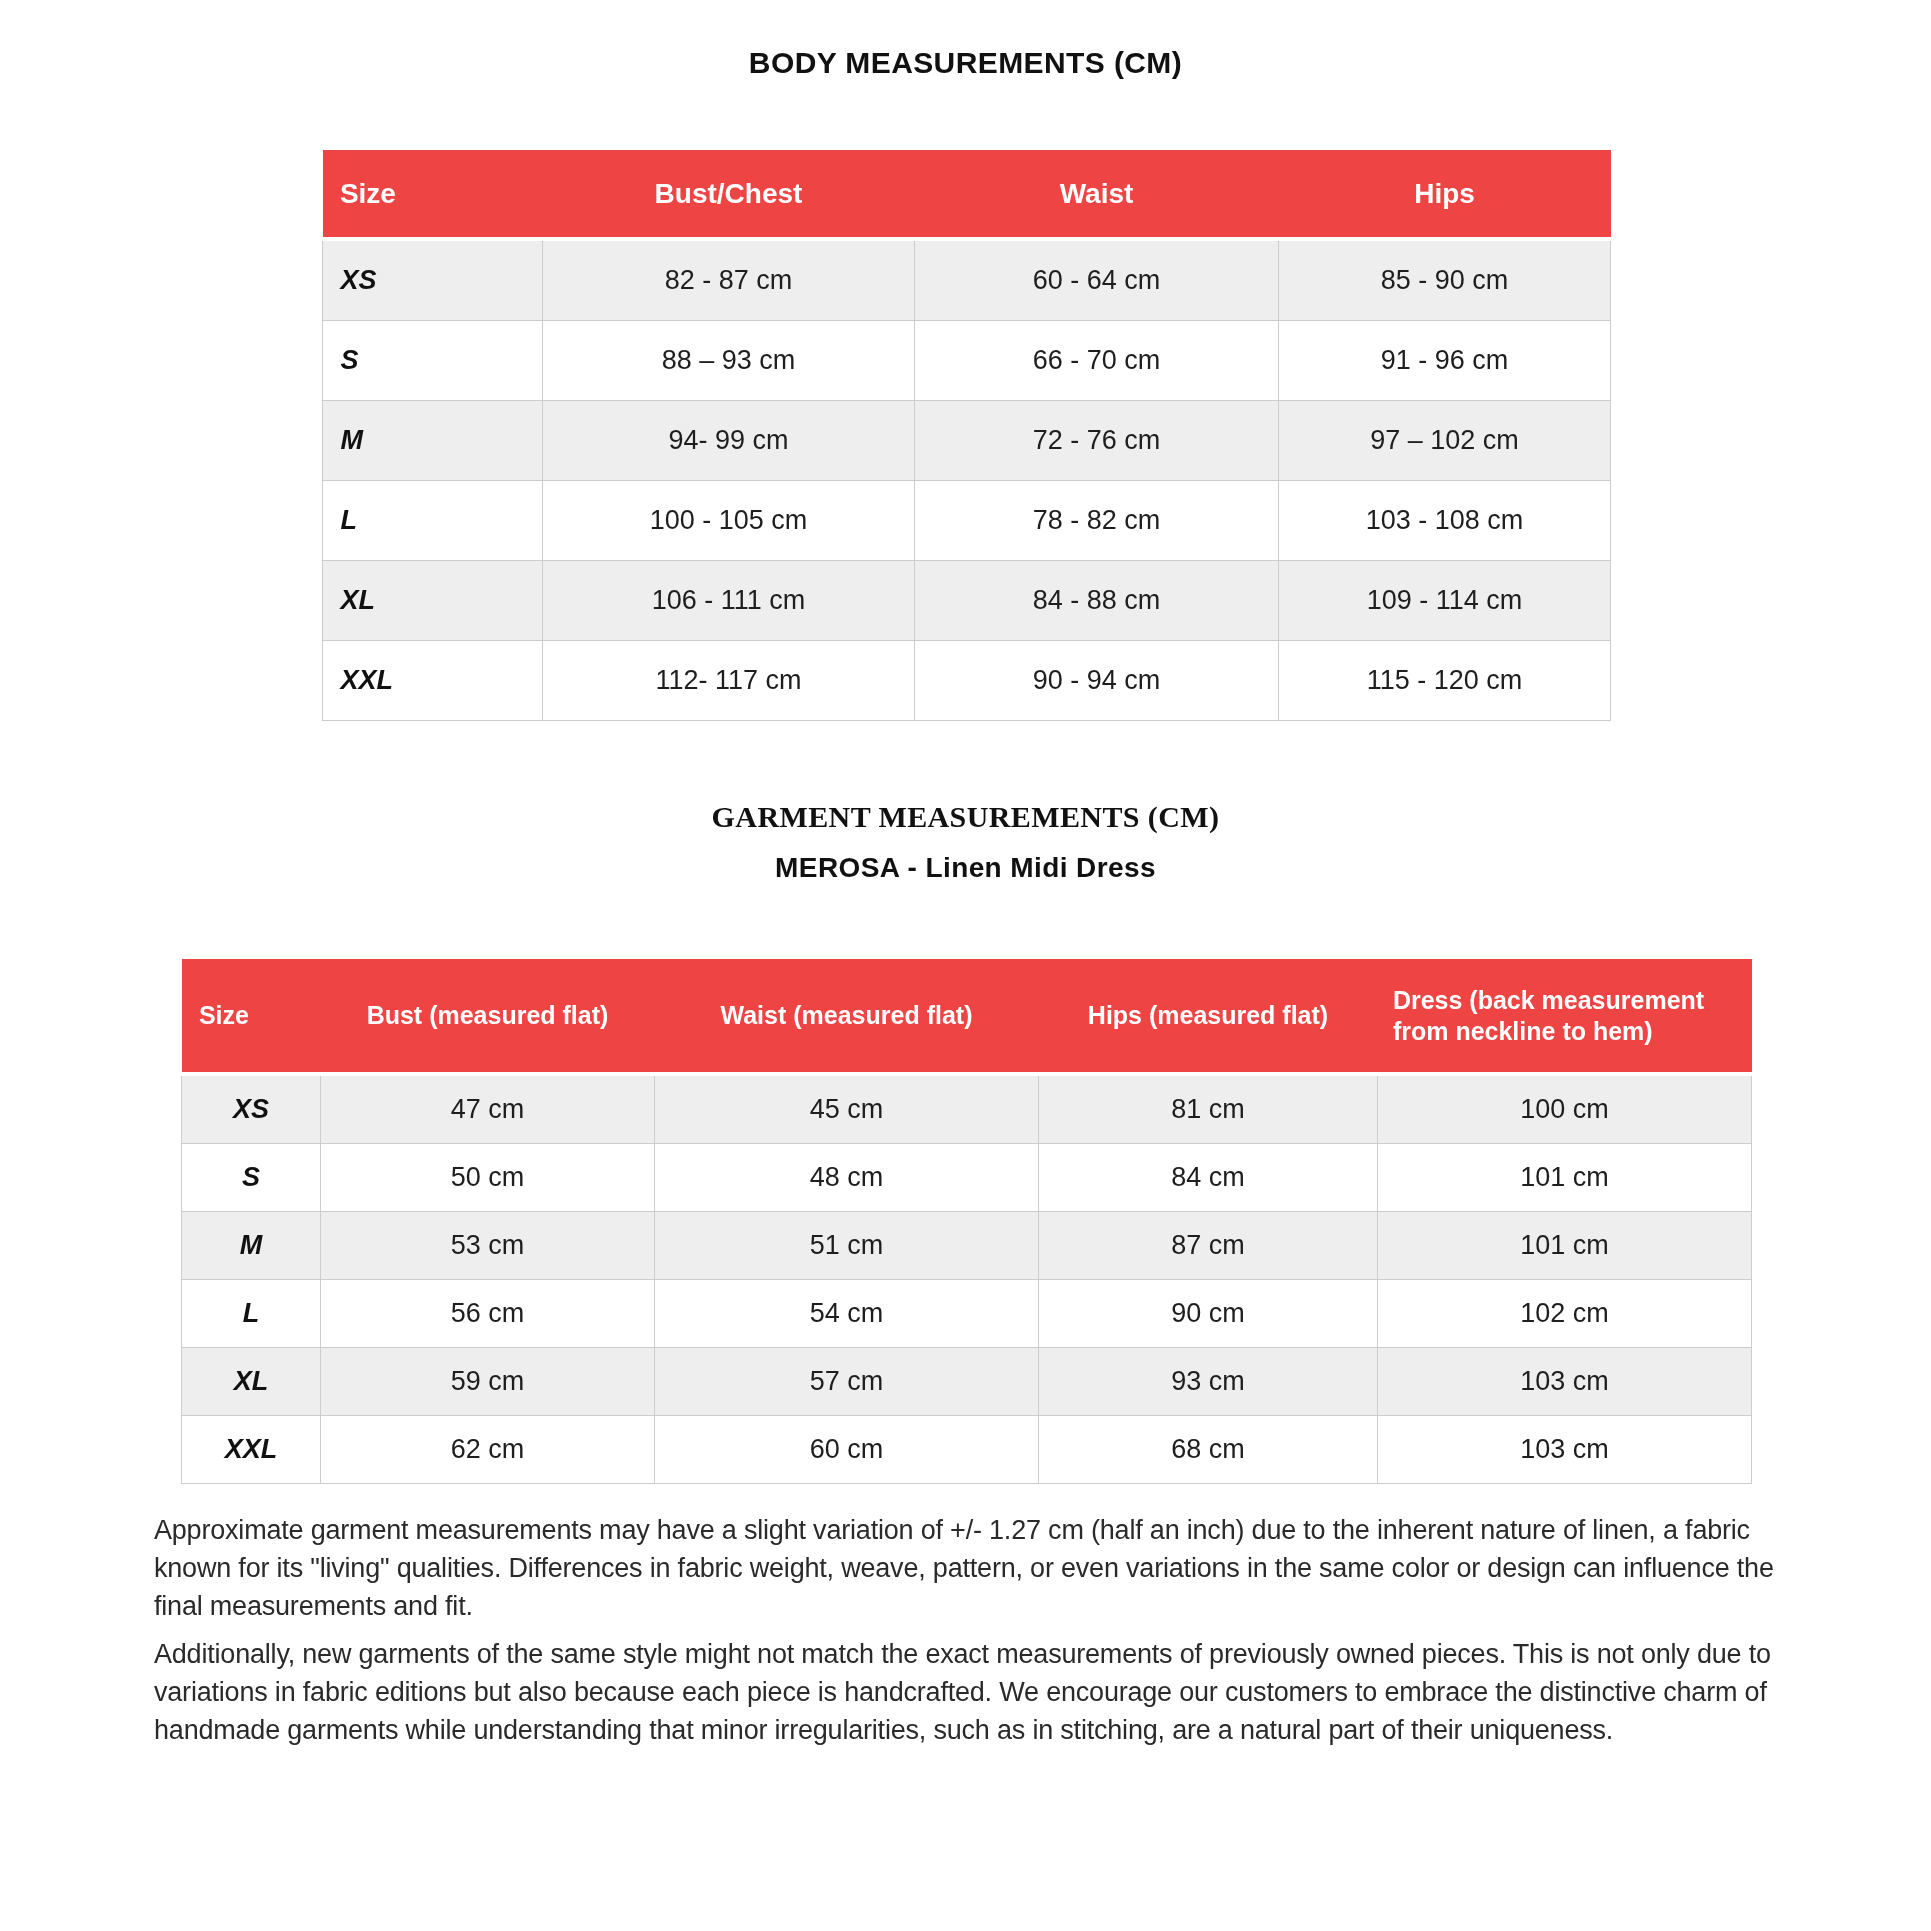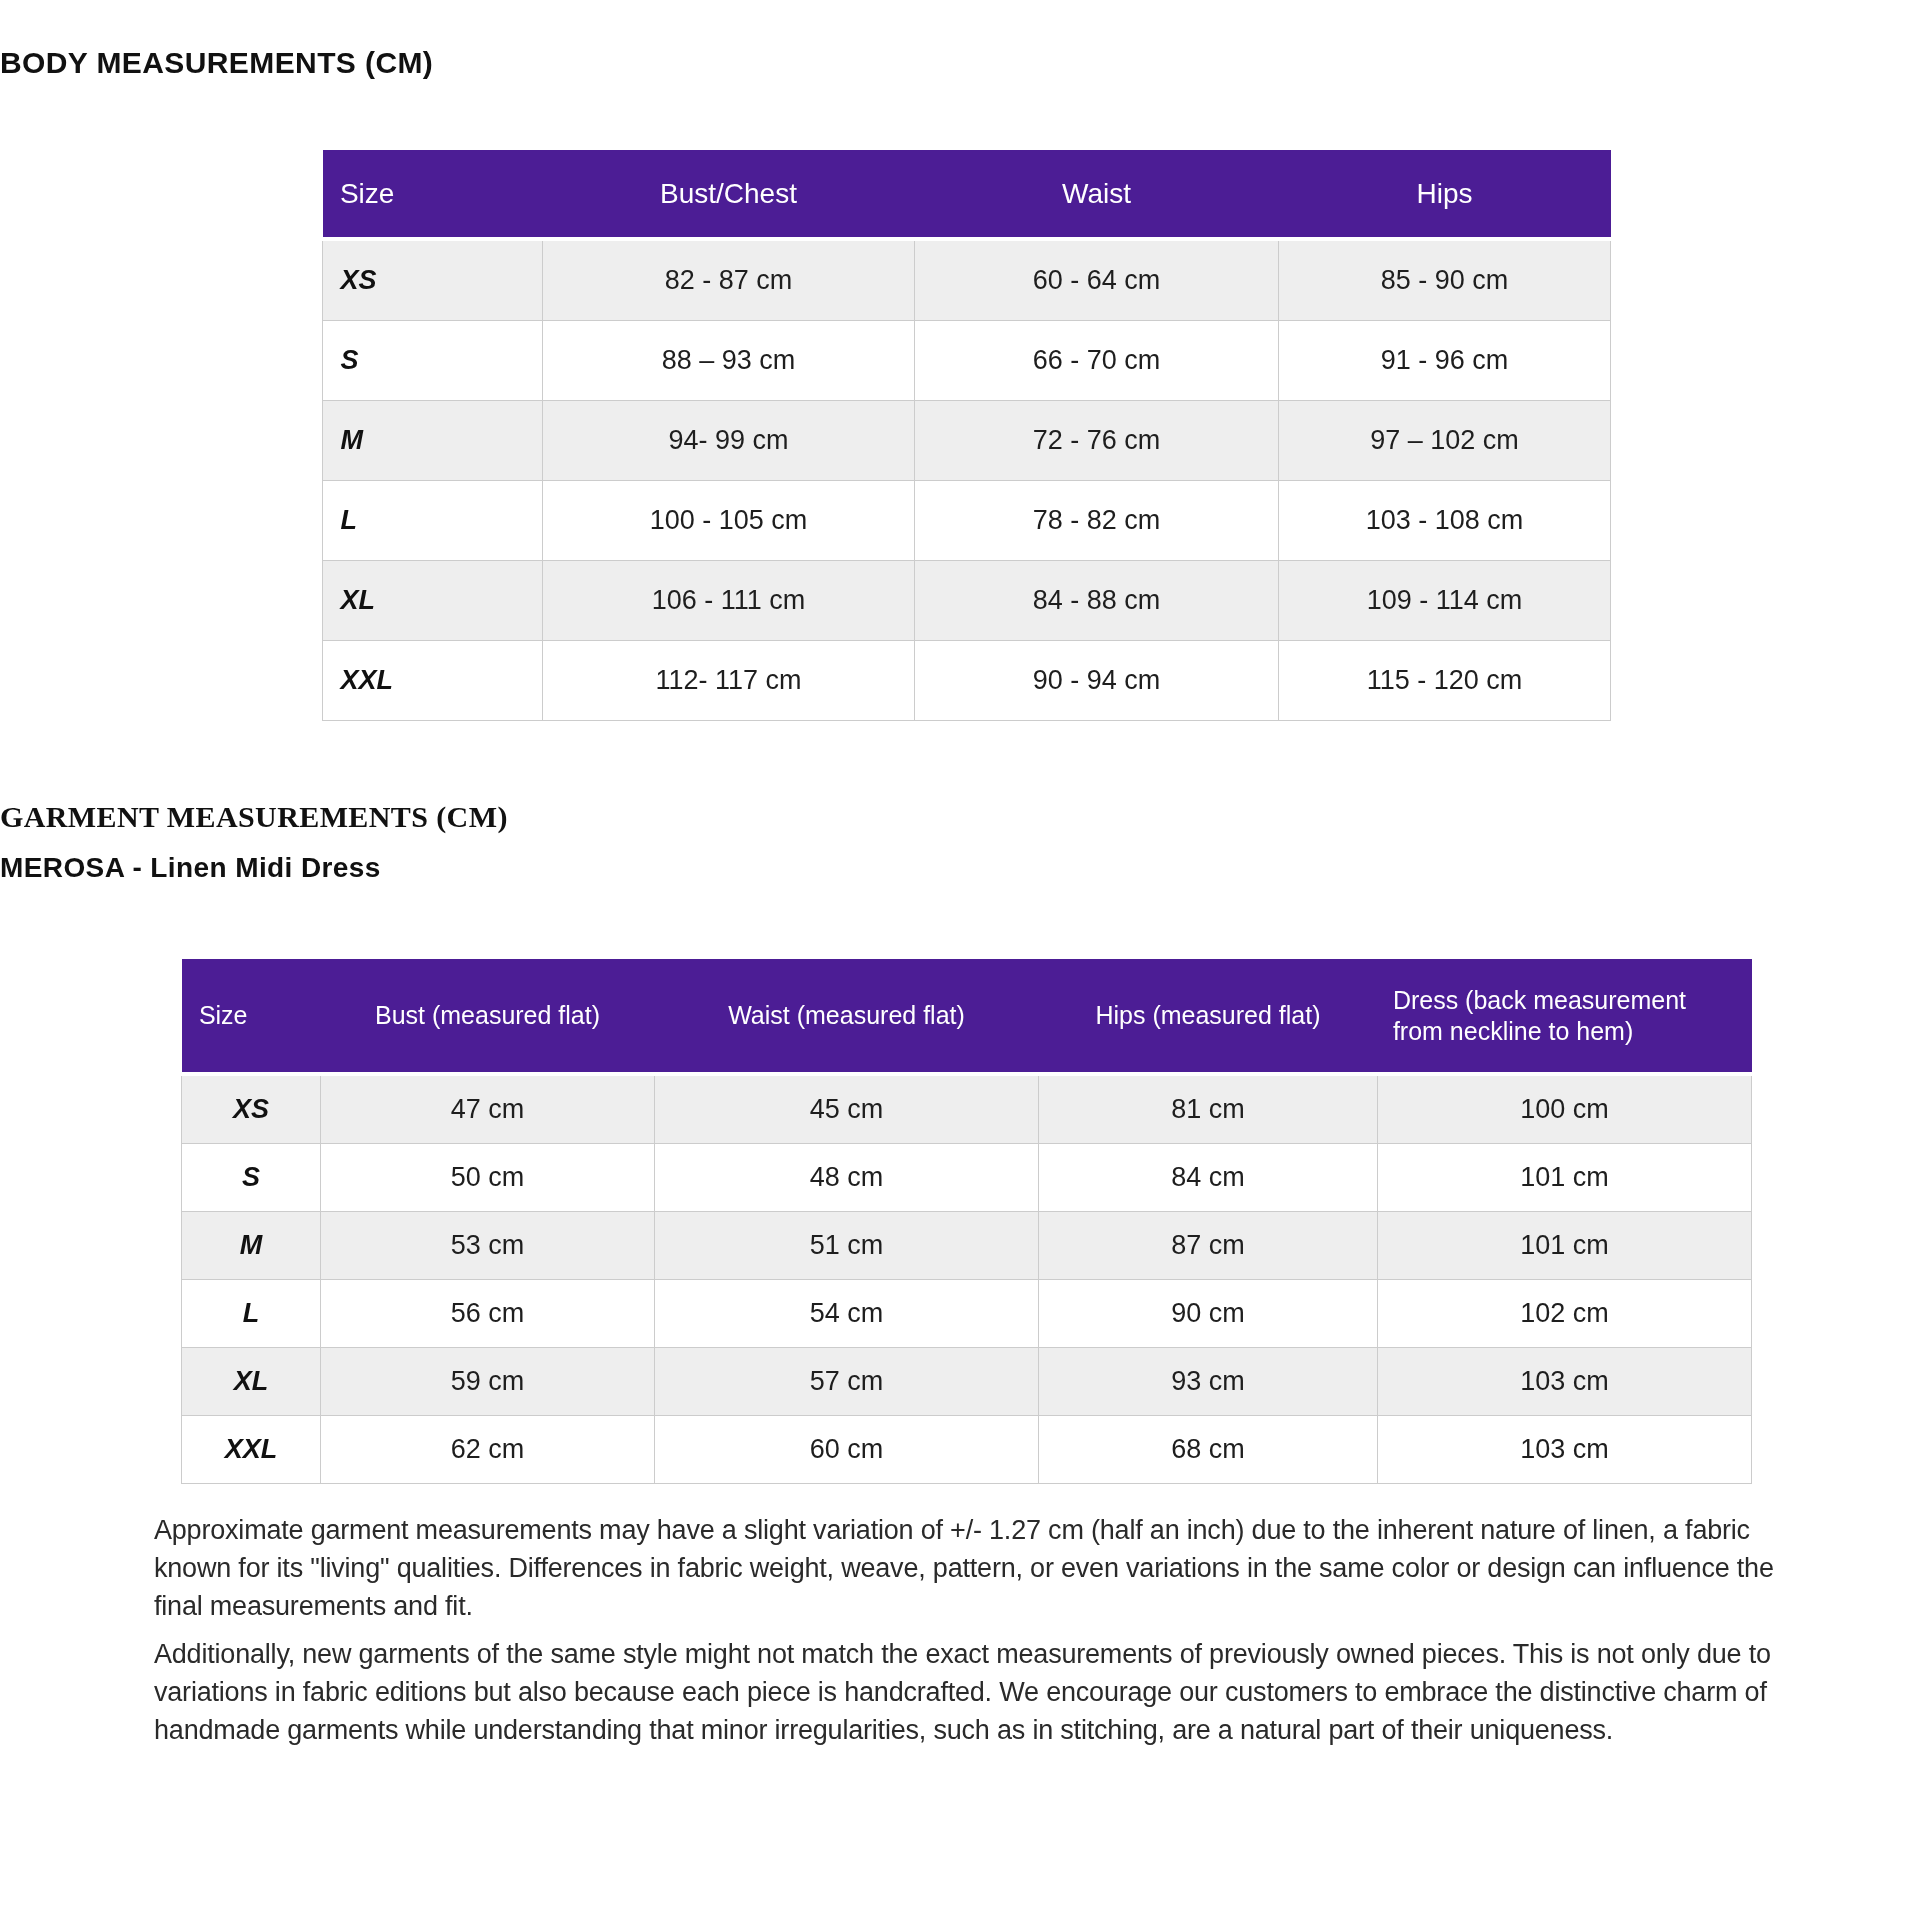--- a/index.html
+++ b/index.html
@@ -1,31 +1,31 @@
 <!DOCTYPE html>
 <html><head>
 <meta charset="utf-8">
 <style>
   html,body{margin:0;padding:0;}
   body{
     width:1931px;height:1931px;position:relative;background:#ffffff;
     font-family:"Liberation Sans","DejaVu Sans",sans-serif;color:#1e1e1e;
   }
   .section-title{
-    position:absolute;left:0;width:1931px;margin:0;
+    position:absolute;left:0;width:1931px;text-align:center;margin:0;
     font-size:30px;font-weight:700;letter-spacing:0.4px;color:#111111;
   }
   #title-body{top:46px;}
   #title-garment{top:800px;font-family:Liberation Serif, serif;}
   #subtitle-garment{top:852px;font-size:28px;}
   table{border-collapse:collapse;table-layout:fixed;position:absolute;}
   #body-table{left:322px;top:150px;width:1288px;}
   #garment-table{left:181px;top:959px;width:1570px;}
   th{
-    background:#4c1d95;color:#ffffff;font-weight:400;
+    background:#ef4444;color:#ffffff;font-weight:700;
     text-align:center;vertical-align:middle;border-bottom:4.8px solid #ffffff;
   }
   #body-table th{height:85px;font-size:28px;}
   #garment-table th{height:98px;font-size:25px;}
   td{
     border:1.9px solid #cccccc;text-align:center;vertical-align:middle;
     font-size:27px;background:#ffffff;color:#1e1e1e;
   }
   #body-table td{height:77px;}
   #garment-table td{height:65px;}

